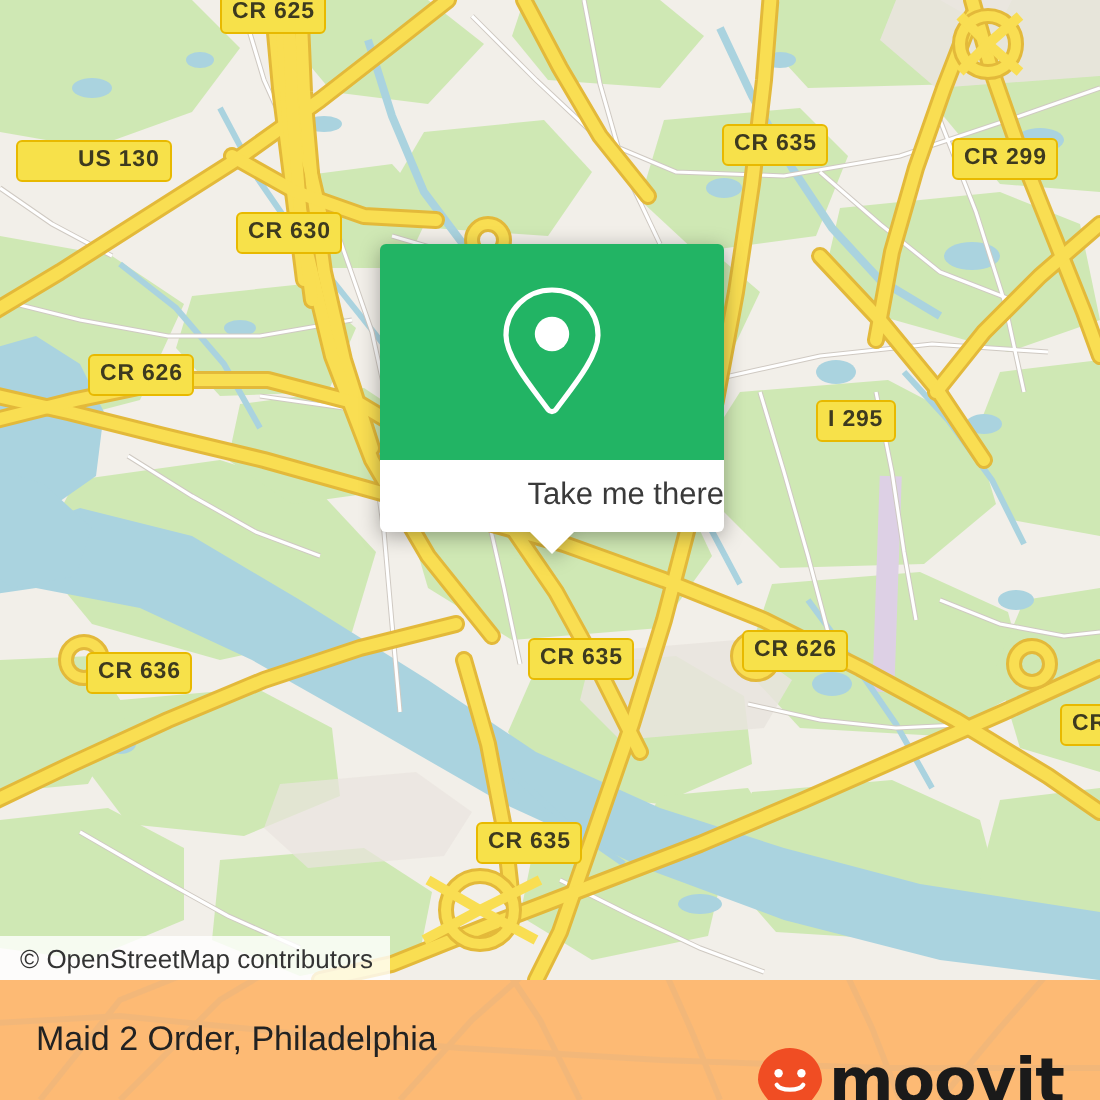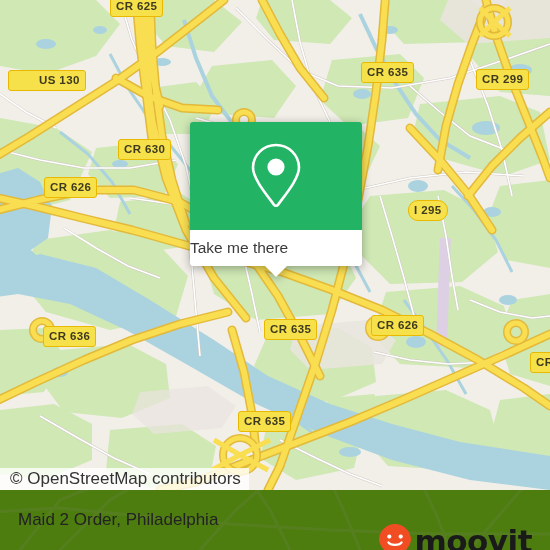--- a/index.html
+++ b/index.html
@@ -56,21 +56,21 @@
   #attribution {
     position: absolute;
     left: 0;
     bottom: 0;
     height: 22px;
     padding: 0 8px 0 10px;
     display: flex;
     align-items: center;
     background: rgba(255,255,255,0.80);
     color: #333333;
-    font-size: 17px;
+    font-size: 13px;
     font-family: "Liberation Sans", sans-serif;
     white-space: nowrap;
   }
 
   
   #callout {
     position: absolute;
     left: 190px;
     top: 122px;
     width: 172px;
@@ -85,21 +85,21 @@
     align-items: center;
     justify-content: center;
   }
   #callout-white {
     width: 172px;
     height: 36px;
     background: #ffffff;
     border-radius: 0 0 3px 3px;
     display: flex;
     align-items: center;
-    justify-content: flex-start;
+    justify-content: flex-end;
     color: #3a3a3a;
     font-size: 15.5px;
     font-family: "Liberation Sans", sans-serif;
     position: relative;
   }
   #callout-tail {
     position: absolute;
     left: 50%;
     top: 100%;
     margin-left: -11px;
@@ -110,21 +110,21 @@
     border-top: 11px solid #ffffff;
   }
 
   
   #footer {
     position: absolute;
     left: 0;
     top: 490px;
     width: 550px;
     height: 60px;
-    background: #4d7c0f;
+    background: #fdba74;
     overflow: hidden;
   }
   #footer-ghost {
     position: absolute;
     left: 0;
     top: 0;
     width: 550px;
     height: 60px;
     opacity: 0.10;
   }
@@ -364,25 +364,25 @@
           <path d="M212,470 L240,455 L270,440"></path>
           <path d="M480,8 L494,22 L510,36"></path>
           <path d="M480,36 L494,22 L510,8"></path>
         </g>
 
       </g>
     </svg>
 
     <div class="shield" style="left:110px; top:-4px;">CR 625</div>
     <div class="shield" style="left:8px;   top:70px;padding-left:30px;">US 130</div>
-    <div class="shield" style="left:118px; top:106px;margin-top:33px;">CR 630</div>
+    <div class="shield" style="left:118px; top:106px;">CR 630</div>
     <div class="shield" style="left:361px; top:62px;">CR 635</div>
     <div class="shield" style="left:476px; top:69px;">CR 299</div>
     <div class="shield" style="left:44px;  top:177px;">CR 626</div>
-    <div class="shield" style="left:408px; top:200px;border-radius:10px;">I 295</div>
+    <div class="shield" style="left:408px; top:200px;">I 295</div>
     <div class="shield" style="left:43px;  top:326px;">CR 636</div>
     <div class="shield" style="left:264px; top:319px;">CR 635</div>
     <div class="shield" style="left:371px; top:315px;">CR 626</div>
     <div class="shield" style="left:530px; top:352px;">CR</div>
     <div class="shield" style="left:238px; top:411px;">CR 635</div>
 
     <div id="attribution">
       <span>© OpenStreetMap contributors</span>
     </div>
   </div>

